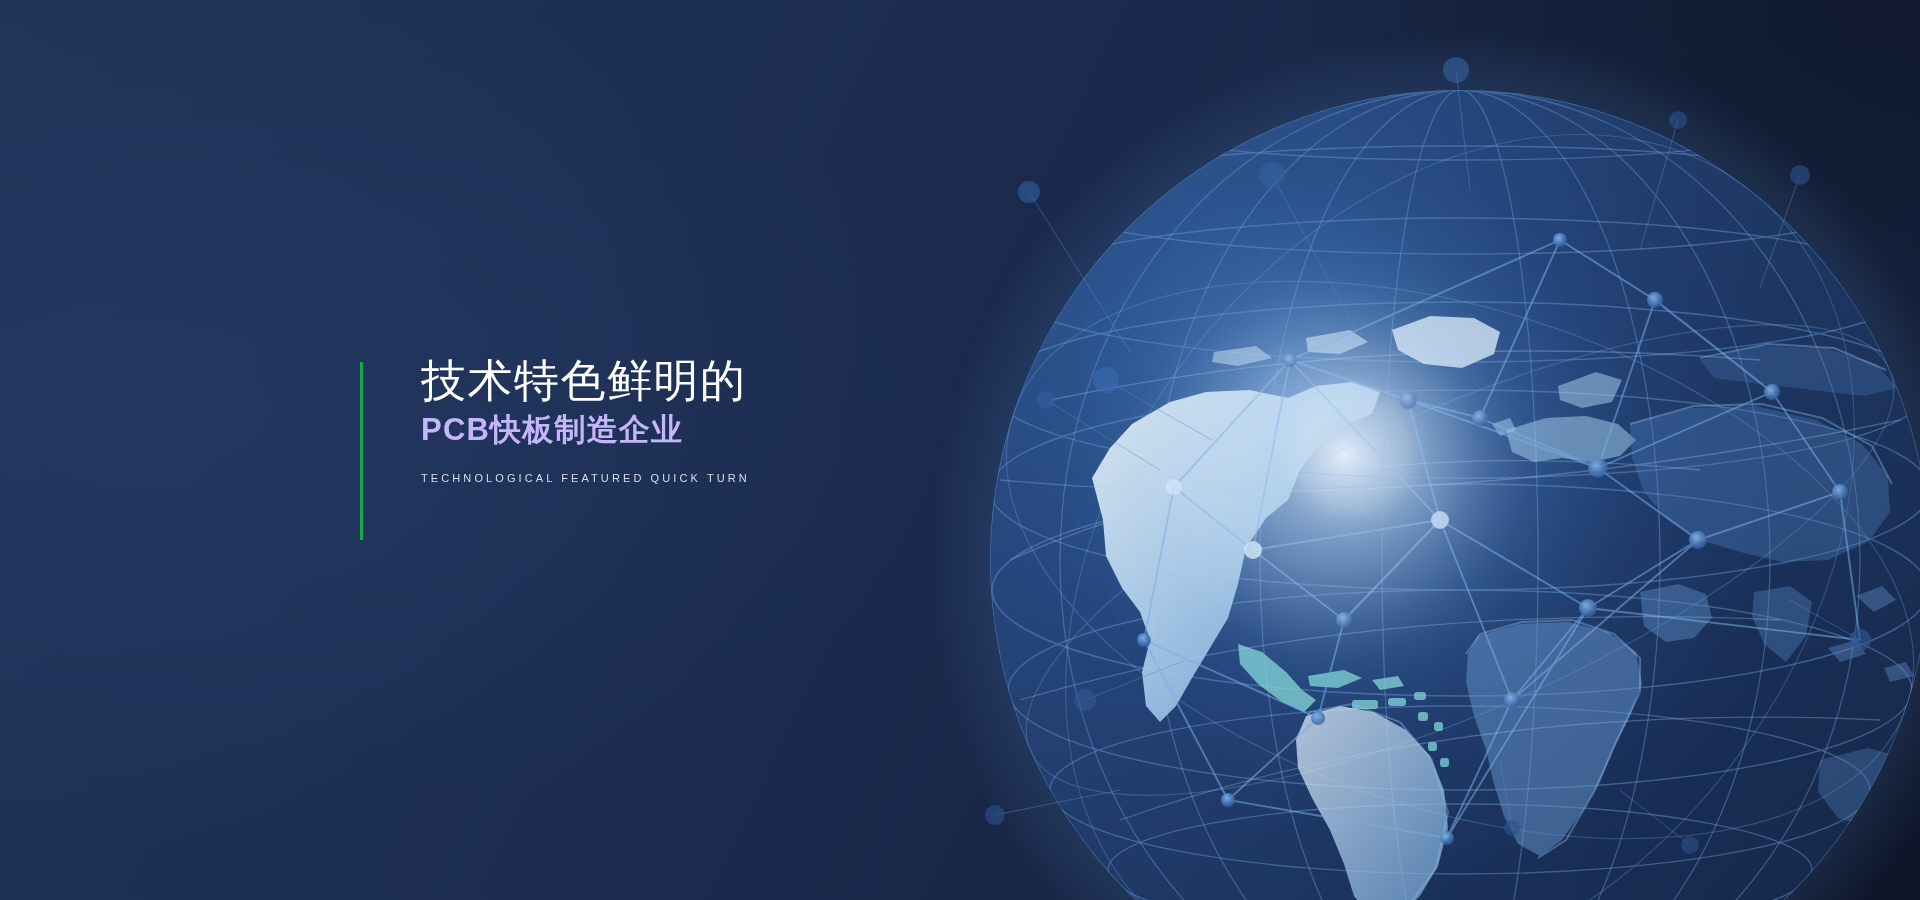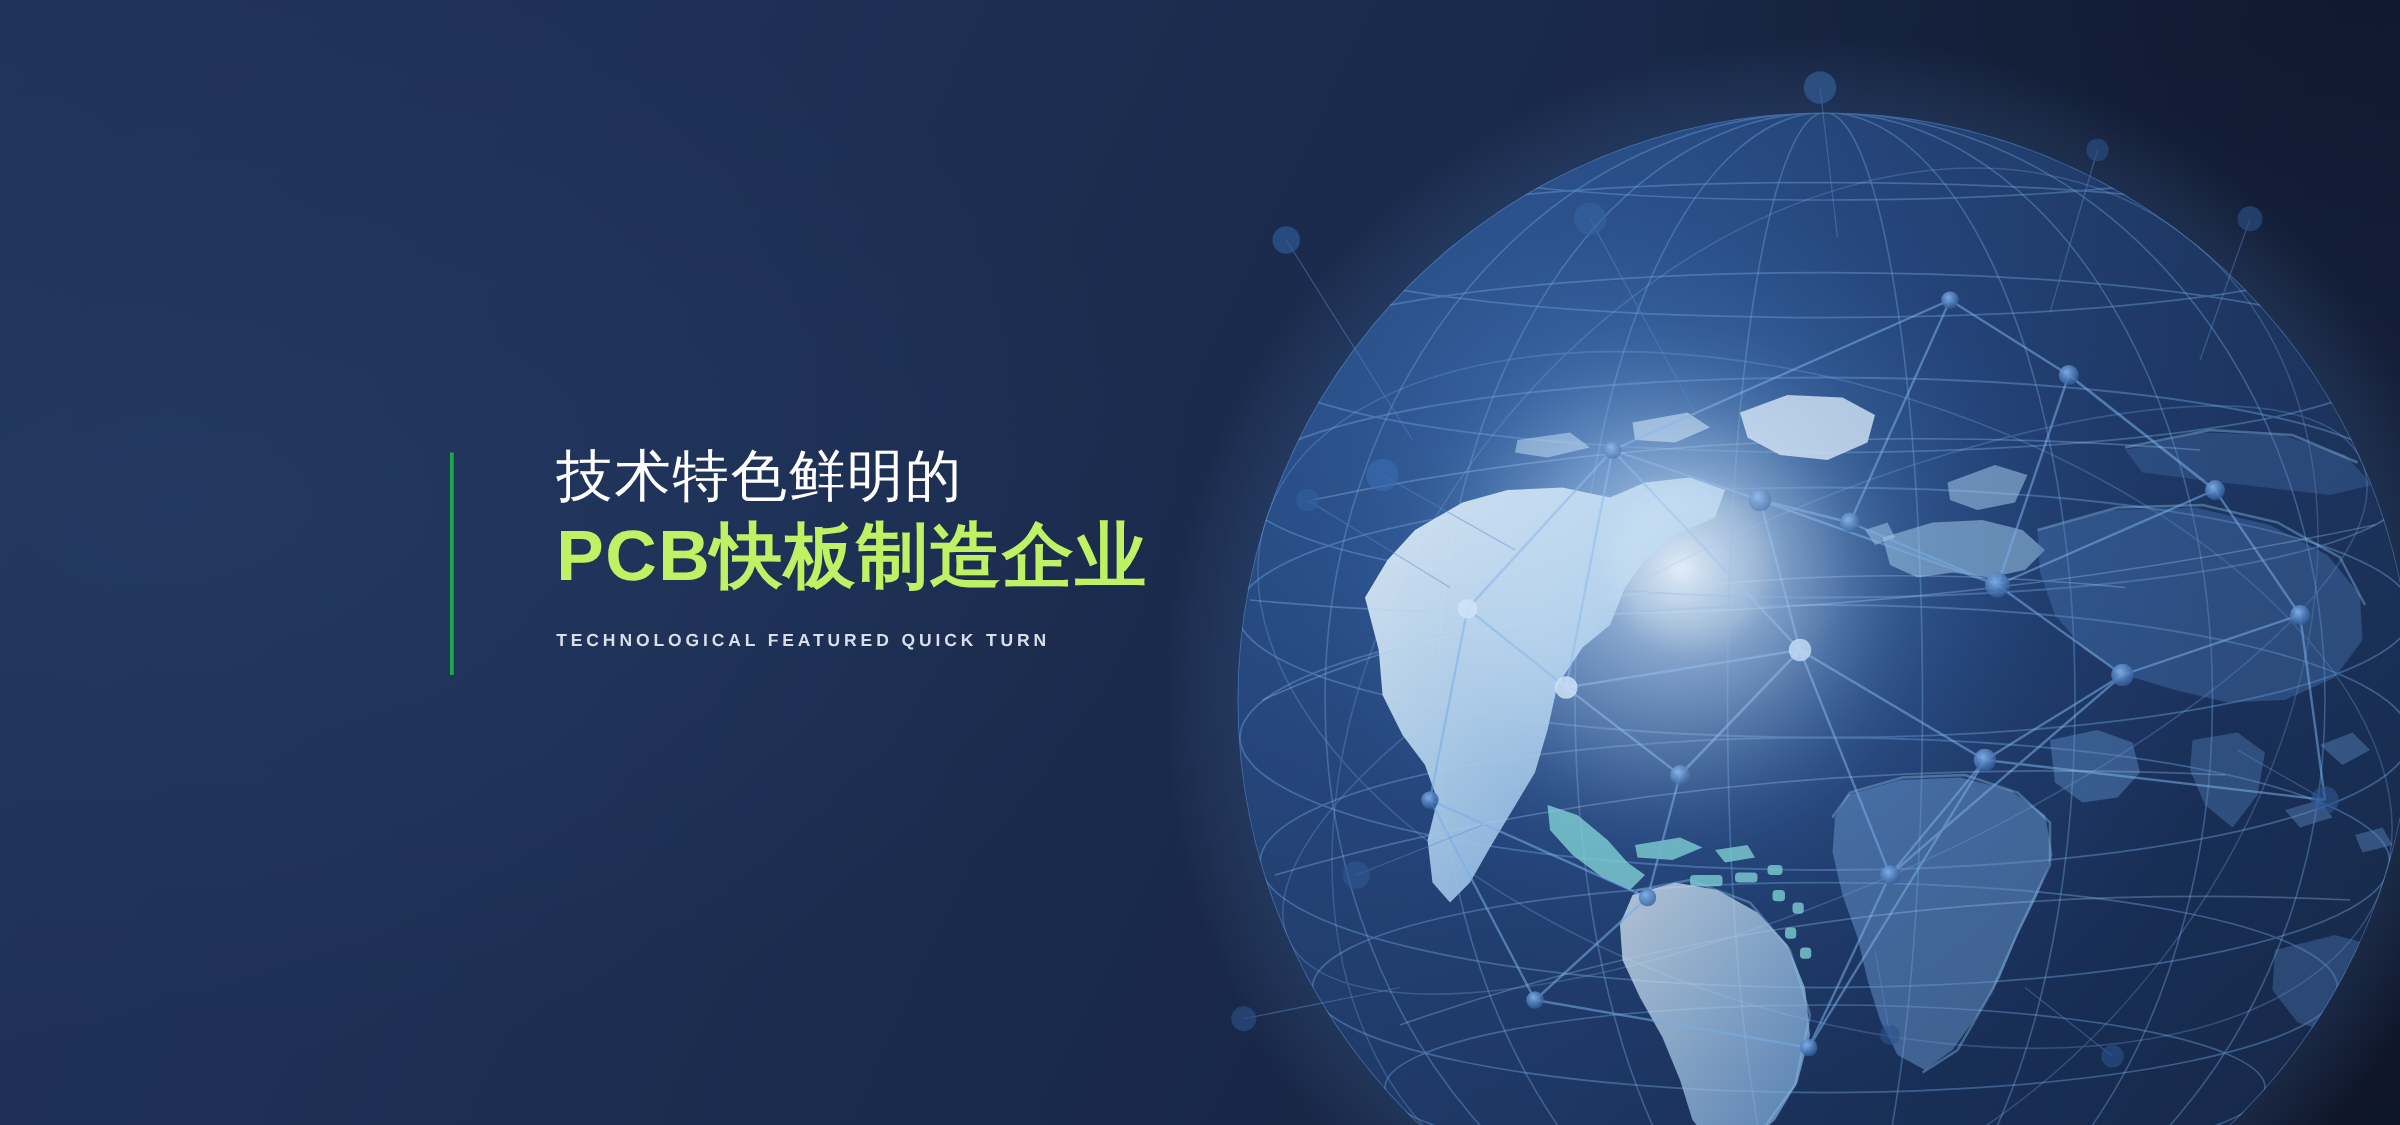--- a/index.html
+++ b/index.html
@@ -49,44 +49,44 @@
   }
   .accent-bar {
     position: absolute;
     left: 0;
     top: 6px;
     width: 3px;
     height: 178px;
     background: #1aa84c;
   }
   .copy-inner {
-    margin-left: 85px;
+    margin-left: 61px;
   }
   .title-light {
     font-size: 45px;
     font-weight: 300;
     color: #ffffff;
     line-height: 1.12;
     letter-spacing: 1.5px;
     margin: 0;
     white-space: nowrap;
   }
   .title-bold {
-    font-size: 57px;
+    font-size: 31px;
     font-weight: 700;
-    color: #bef264;
+    color: #c4b5fd;
     line-height: 1.18;
     letter-spacing: 1.2px;
     margin: 6px 0 0 0;
     white-space: nowrap;
   }
   .subtitle {
     margin-top: 20px;
-    font-size: 14px;
-    font-weight: 700;
+    font-size: 11px;
+    font-weight: 400;
     color: #d9dfea;
     letter-spacing: 3.1px;
     line-height: 1.75;
   }
   .subtitle div { white-space: nowrap; }
 </style>
 </head>
 <body>
 
 <div id="stage">

